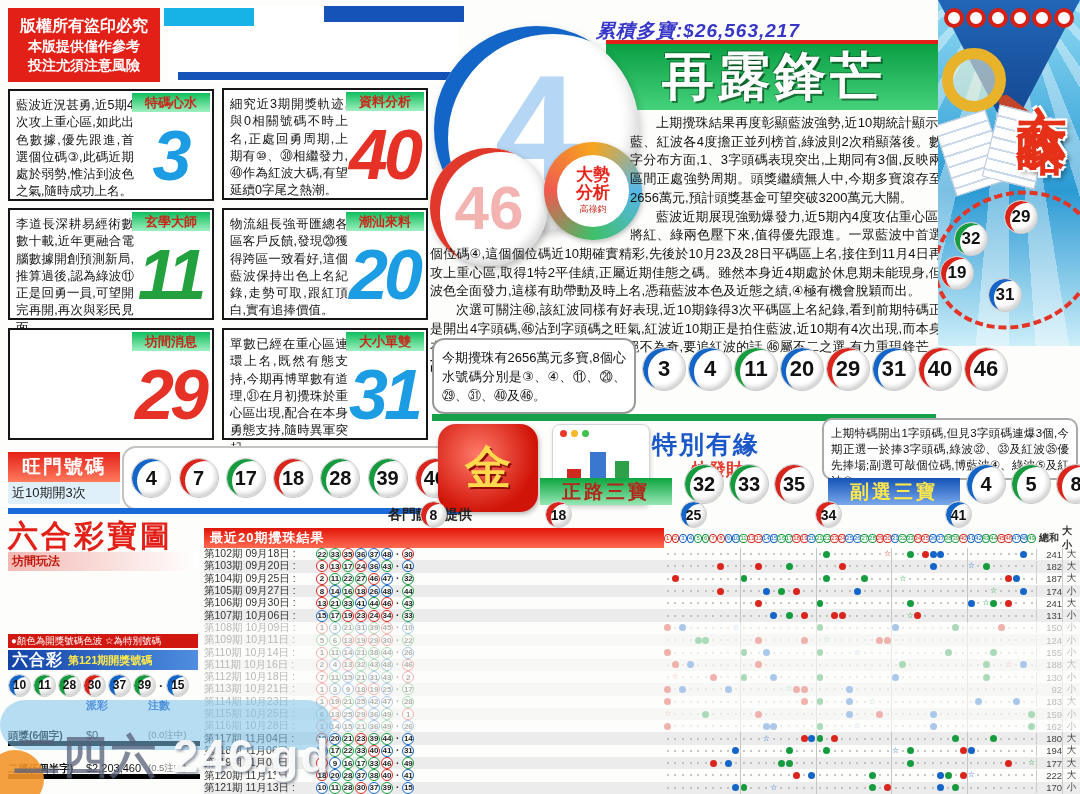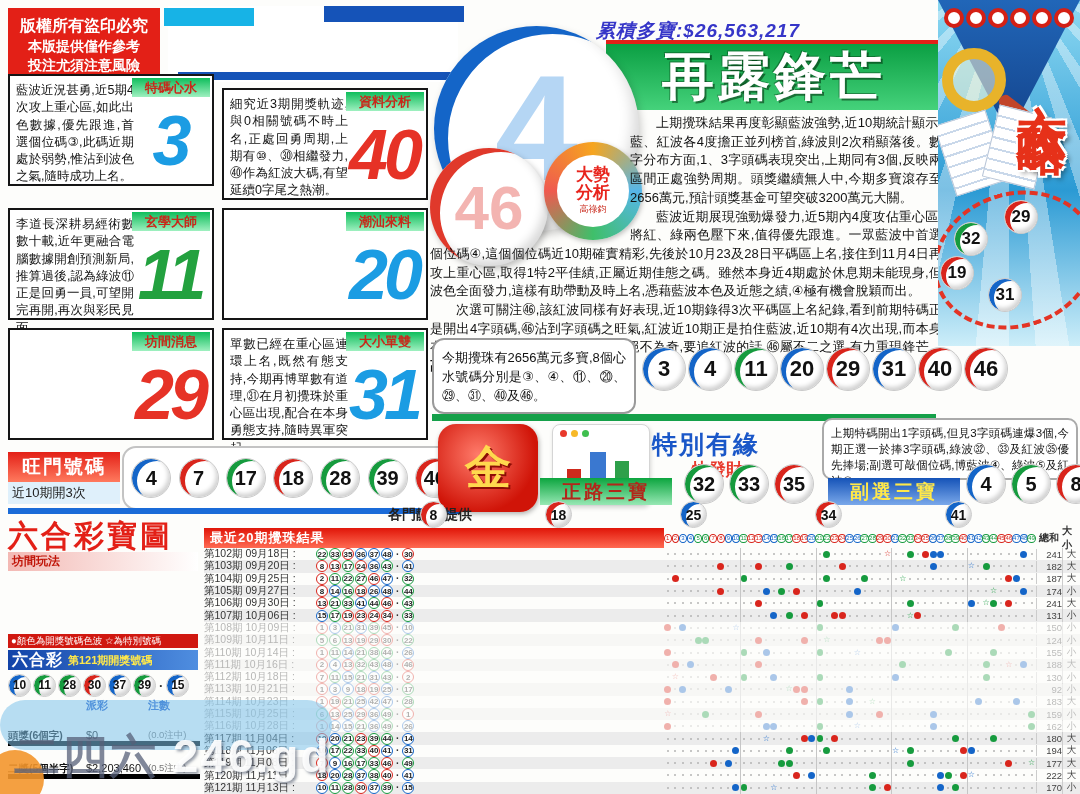--- a/index.html
+++ b/index.html
@@ -182,36 +182,37 @@
   <span class="l2">投注尤須注意風險</span>
 </div>
 
 <div class="abs scanbox">
   <div class="bar1"></div>
   <div class="bar2"></div>
   <div class="bar3"></div>
 </div>
 
 <div id="tips">
-    <div class="tip" style="left: 8px; top: 74px;">
+    <div class="tip" style="left: 8px; top: 89px;">
       <div class="txt">藍波近況甚勇,近5期4次攻上重心區,如此出色數據,優先跟進,首選個位碼③,此碼近期處於弱勢,惟沾到波色之氣,隨時成功上名。</div>
      <div class="lab">特碼心水</div>
      <div class="num" style="color: rgb(27, 156, 227);">3</div>
     </div>
     <div class="tip" style="left: 222px; top: 88px;">
       <div class="txt">細究近3期開獎軌迹,與0相關號碼不時上名,正處回勇周期,上期有⑩、㉚相繼發力,㊵作為紅波大碼,有望延續0字尾之熱潮。</div>
      <div class="lab">資料分析</div>
      <div class="num" style="color: rgb(230, 50, 38);">40</div>
     </div>
     <div class="tip" style="left: 8px; top: 208px;">
       <div class="txt">李道長深耕易經術數數十載,近年更融合電腦數據開創預測新局,推算過後,認為綠波⑪正是回勇一員,可望開完再開,再次與彩民見面。</div>
      <div class="lab">玄學大師</div>
      <div class="num" style="color: rgb(35, 161, 63);">11</div>
     </div>
     <div class="tip" style="left: 222px; top: 208px;">
+      <div class="txt">物流組長強哥匯總各區客戶反饋,發現⑳獲得跨區一致看好,這個藍波保持出色上名紀錄,走勢可取,跟紅頂白,實有追捧價值。</div>
      <div class="lab">潮汕來料</div>
      <div class="num" style="color: rgb(27, 156, 227);">20</div>
     </div>
     <div class="tip" style="left: 8px; top: 328px;">
      <div class="lab">坊間消息</div>
      <div class="num" style="color: rgb(230, 50, 38);">29</div>
     </div>
     <div class="tip" style="left: 222px; top: 328px;">
       <div class="txt">單數已經在重心區連環上名,既然有態支持,今期再博單數有道理,㉛在月初攪珠於重心區出現,配合在本身勇態支持,隨時異軍突起。</div>
      <div class="lab">大小單雙</div>

